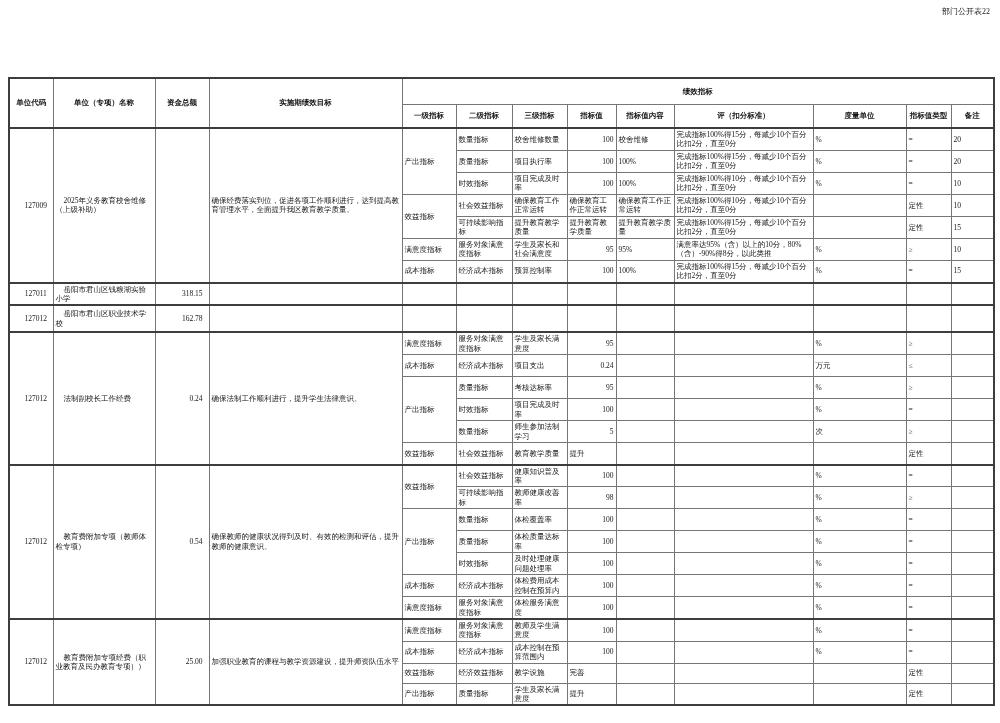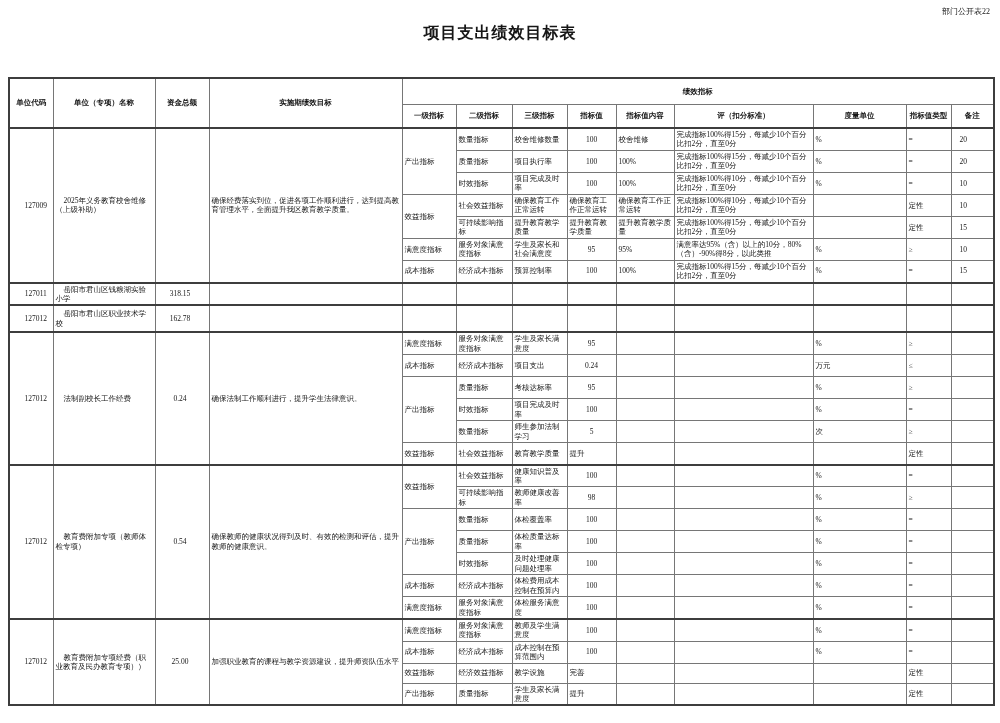--- a/index.html
+++ b/index.html
@@ -13,31 +13,30 @@
   .dept{font-size:8.5px;font-weight:bold;}
   .unit{font-size:8px;}
   table.grid{position:absolute;top:77px;left:8px;width:985px;border-collapse:collapse;
        table-layout:fixed;font-size:7.5px;line-height:1.25;border:2px solid #3d3d3d;}
   .grid th,.grid td{border:1px solid #767676;padding:1px 2px;vertical-align:middle;
        overflow:hidden;word-break:break-all;}
   .grid th{font-weight:bold;text-align:center;padding:1px 1px;}
   .grid td{text-align:left;}
   tr.bt>td{border-top:2px solid #3d3d3d;}
   td.c{text-align:center;padding-left:11px;}
-  td.r{text-align:center;margin-left:12px;}
+  td.r{text-align:right;margin-left:12px;}
   td.name{text-indent:8px;}
-  td.fund{text-align:center;padding-right:6px;}
-  td.note{text-align:center;padding-right:20px;}
+  td.fund{text-align:right;padding-right:6px;}
+  td.note{text-align:left;padding-right:20px;}
 </style>
 </head>
 <body>
 
 <div class="page">
   <div class="corner">部门公开表22</div>
-  <h1 class="title">项目支出绩效目标表</h1>
 
   <table class="grid">
     <colgroup>
       <col style="width:44px">
         <col style="width:102px">
         <col style="width:54px">
         <col style="width:193px">
       <col style="width:54px">
         <col style="width:56px">
         <col style="width:55px">

